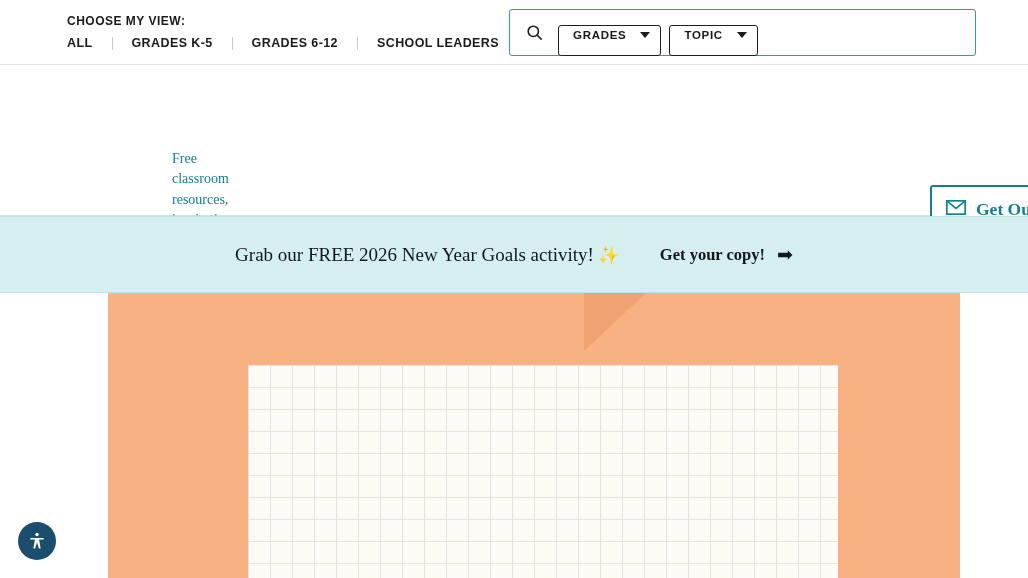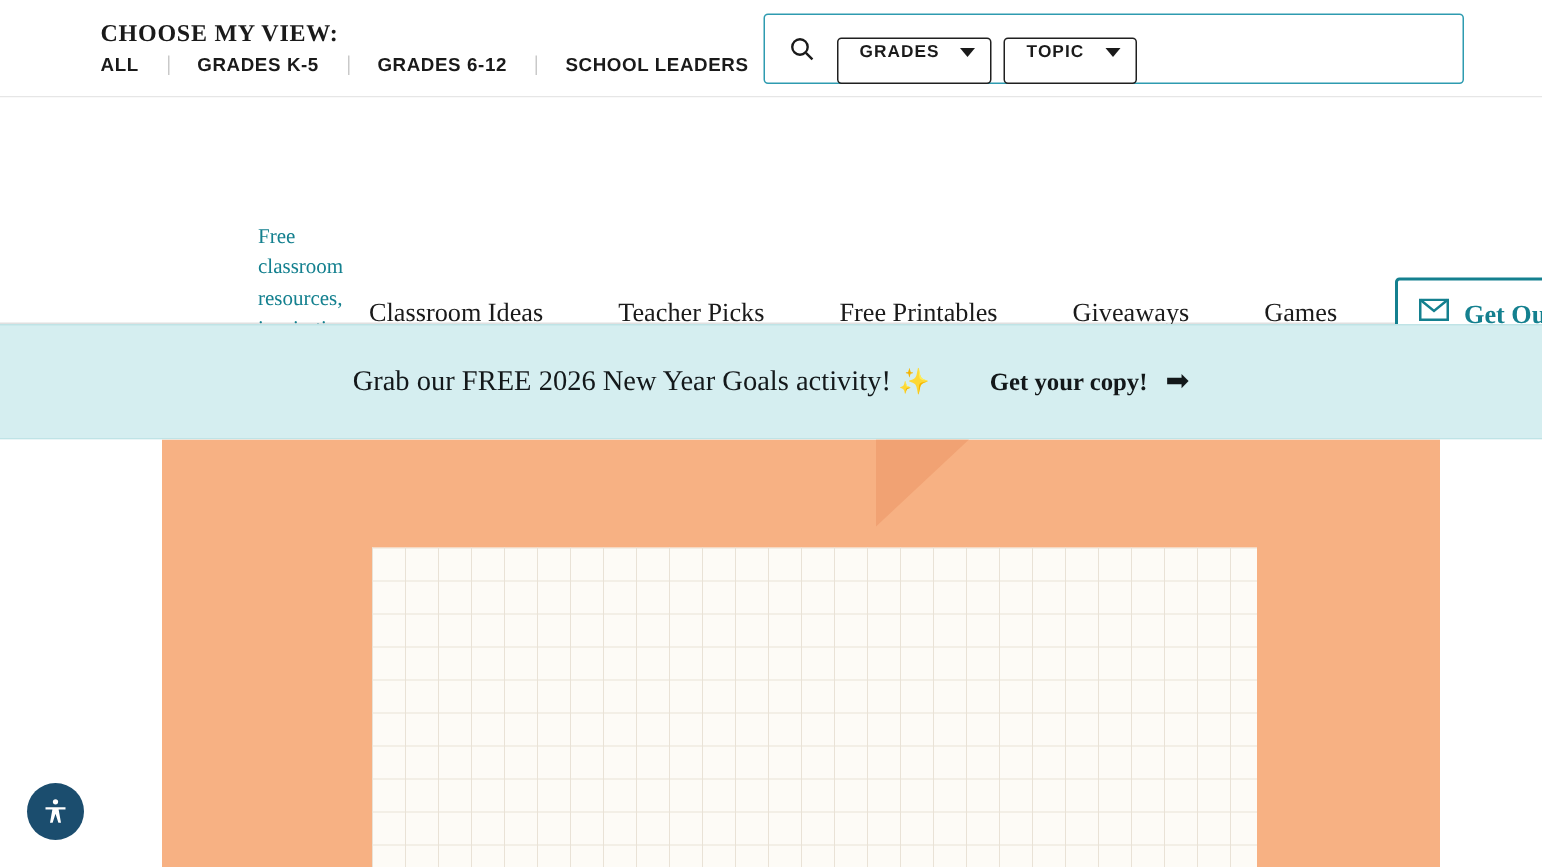--- a/index.html
+++ b/index.html
@@ -14,25 +14,25 @@
   
   .topbar {
     position: relative;
     height: 65px;
     background: #ffffff;
     border-bottom: 1px solid #e6e6e6;
   }
   .view-label {
     position: absolute;
     left: 67px; top: 14px;
-    font-size: 16px;
+    font-size: 12px;
     font-weight: bold;
     letter-spacing: 0.5px;
     color: #1a1a1a;
-    font-family: Liberation Serif, serif;
+    font-family: Liberation Sans, sans-serif;
   }
   .view-links {
     position: absolute;
     left: 67px; top: 36px;
     display: flex;
     align-items: center;
     gap: 5px;
   }
   .view-links a {
     font-size: 12.5px;
@@ -287,27 +287,20 @@
       <span class="caret"></span>
     </div>
   </div>
 </div>
 
 <div class="navbar">
   <div class="logo-swoosh"></div>
 
   <div class="tagline">Free classroom resources, inspiration, and support.</div>
 
-  <div class="nav-items">
-    <a href="#">Classroom Ideas</a>
-    <a href="#">Teacher Picks</a>
-    <a href="#">Free Printables</a>
-    <a href="#">Giveaways</a>
-    <a href="#">Games</a>
-  </div>
 
   <div class="cta">
     <span>
       <svg width="20" height="15" viewBox="0 0 24 18" fill="none" stroke="#14808f" stroke-width="2">
         <rect x="1" y="1" width="22" height="16"></rect>
         <polyline points="1,1 12,10 23,1"></polyline>
       </svg>
     </span>
     <span class="cta-label">Get Our Newsletter</span>
   </div>

